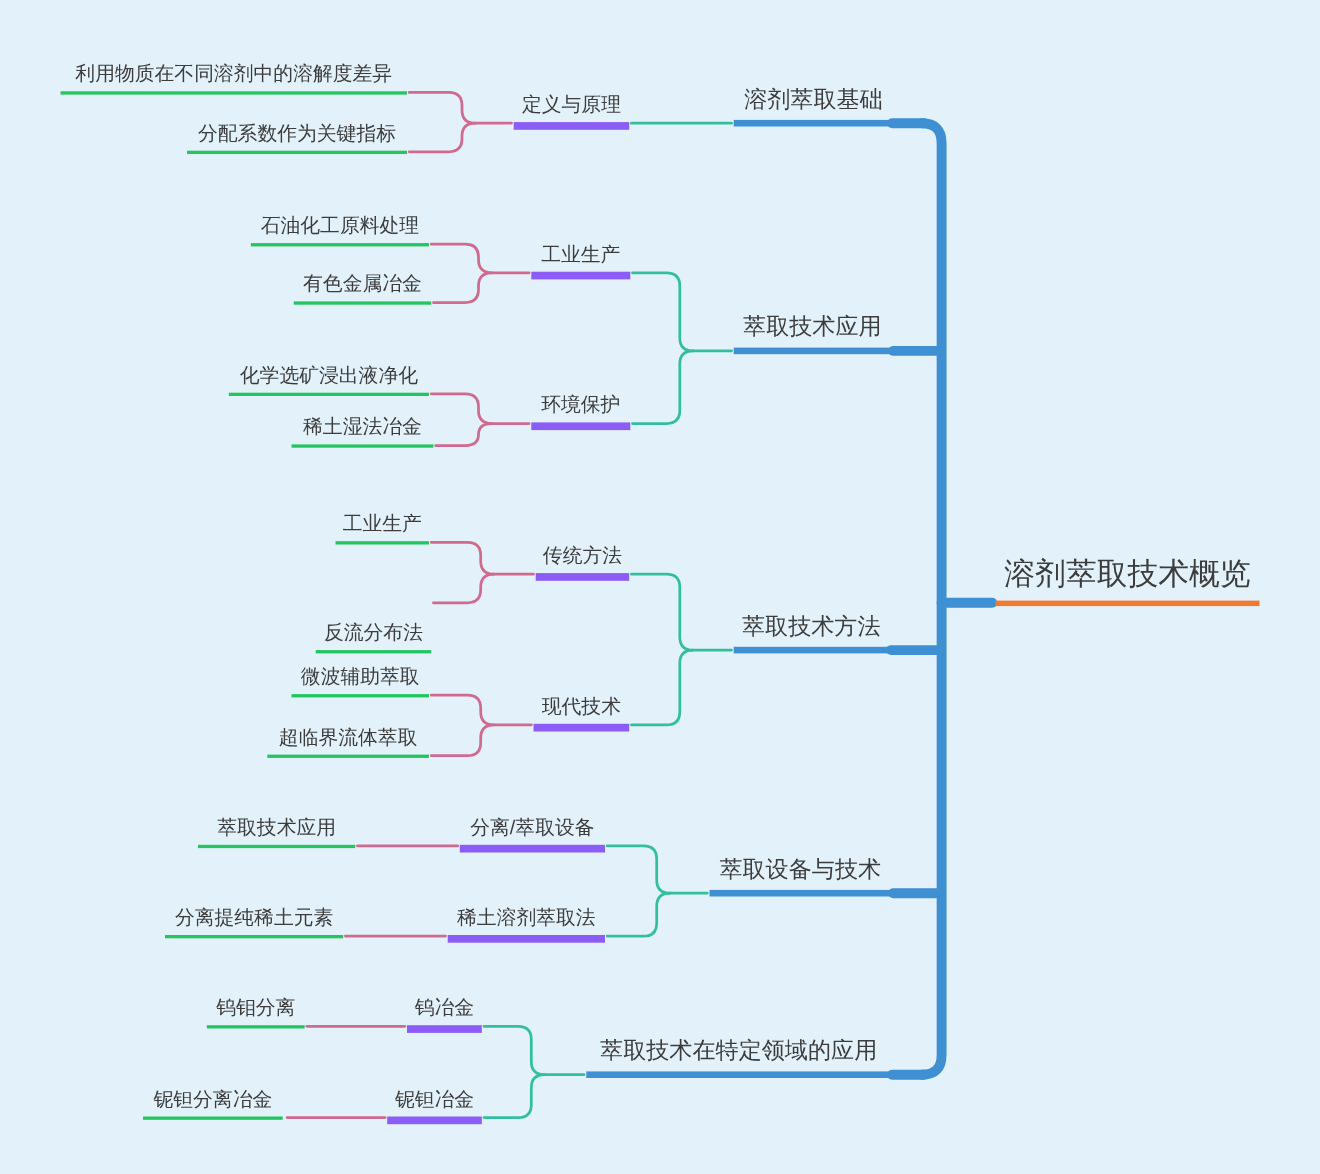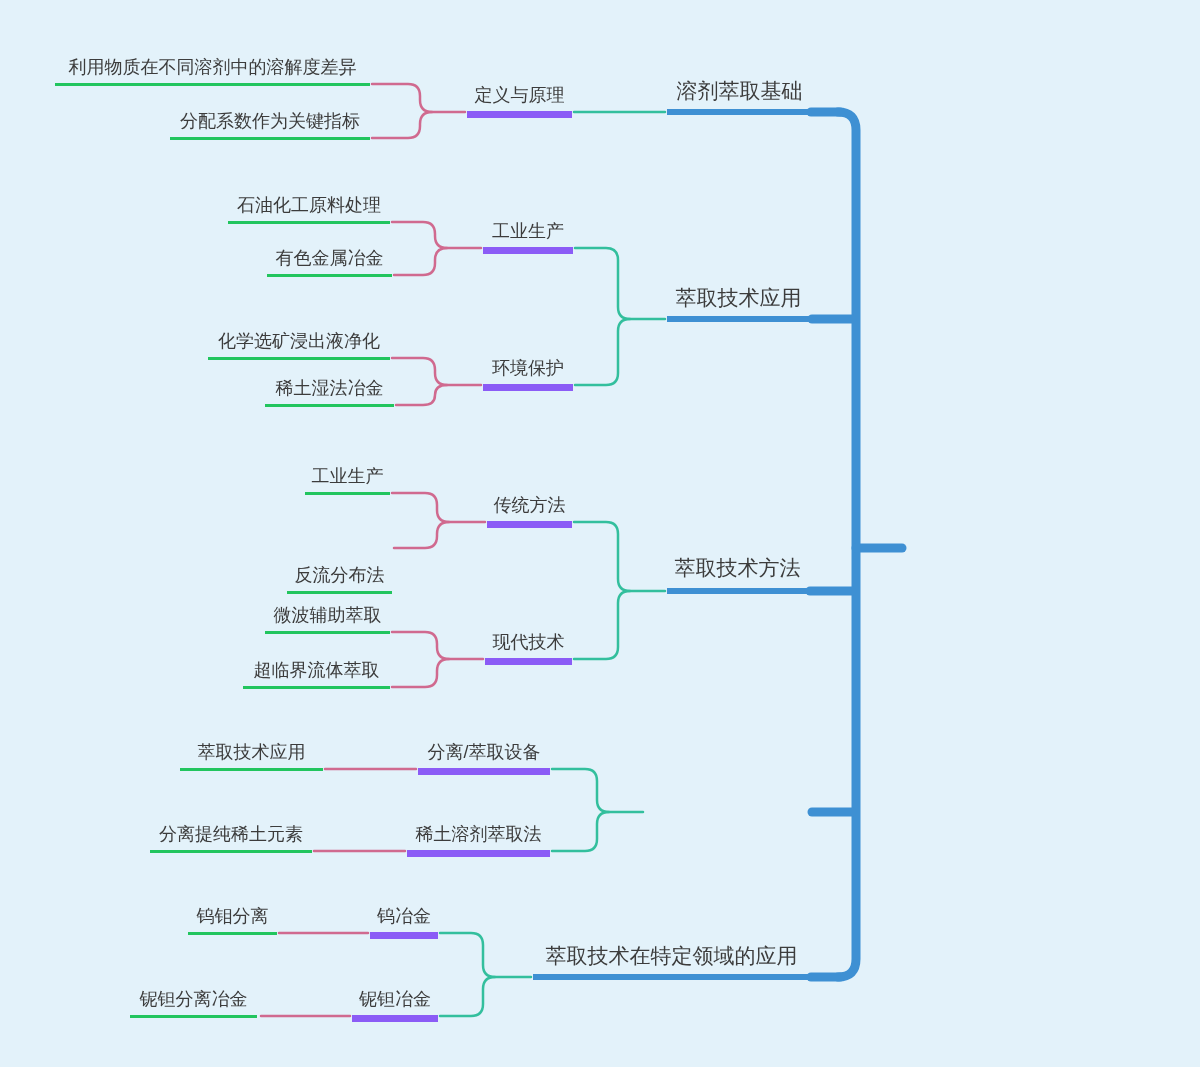--- a/index.html
+++ b/index.html
@@ -87,24 +87,26 @@
       <path d="M394,548 L425,548 Q437,548 437,536 L437,534 Q437,522 449,522"></path>
       <path d="M392,632 L425,632 Q437,632 437,644 L437,647 Q437,659 449,659 L483,659"></path>
       <path d="M392,687 L425,687 Q437,687 437,675 L437,671 Q437,659 449,659"></path>
       <path d="M325,769 L416,769"></path>
       <path d="M314,851 L405,851"></path>
       <path d="M279,933 L368,933"></path>
       <path d="M261,1016 L350,1016"></path>
     </g>
   </svg>
 
+  <div class="node root" style="left:905px;top:505px;width:240px;">溶剂萃取技术概览</div>
 
   <div class="node branch" style="left:667px;top:78px;width:145px;">溶剂萃取基础</div>
   <div class="node branch" style="left:667px;top:285px;width:143px;">萃取技术应用</div>
-  <div class="node branch" style="left:667px;top:557px;width:141px;font-family:Liberation Mono, monospace;">萃取技术方法</div>
+  <div class="node branch" style="left:667px;top:557px;width:141px;">萃取技术方法</div>
+  <div class="node branch" style="left:645px;top:778px;width:165px;">萃取设备与技术</div>
   <div class="node branch" style="left:533px;top:943px;width:277px;">萃取技术在特定领域的应用</div>
 
   <div class="node child" style="left:467px;top:84px;width:105px;">定义与原理</div>
   <div class="node child" style="left:483px;top:220px;width:90px;">工业生产</div>
   <div class="node child" style="left:483px;top:357px;width:90px;">环境保护</div>
   <div class="node child" style="left:487px;top:494px;width:85px;">传统方法</div>
   <div class="node child" style="left:485px;top:631px;width:87px;">现代技术</div>
   <div class="node child" style="left:418px;top:741px;width:132px;">分离/萃取设备</div>
   <div class="node child" style="left:407px;top:823px;width:143px;">稀土溶剂萃取法</div>
   <div class="node child" style="left:370px;top:905px;width:68px;">钨冶金</div>

